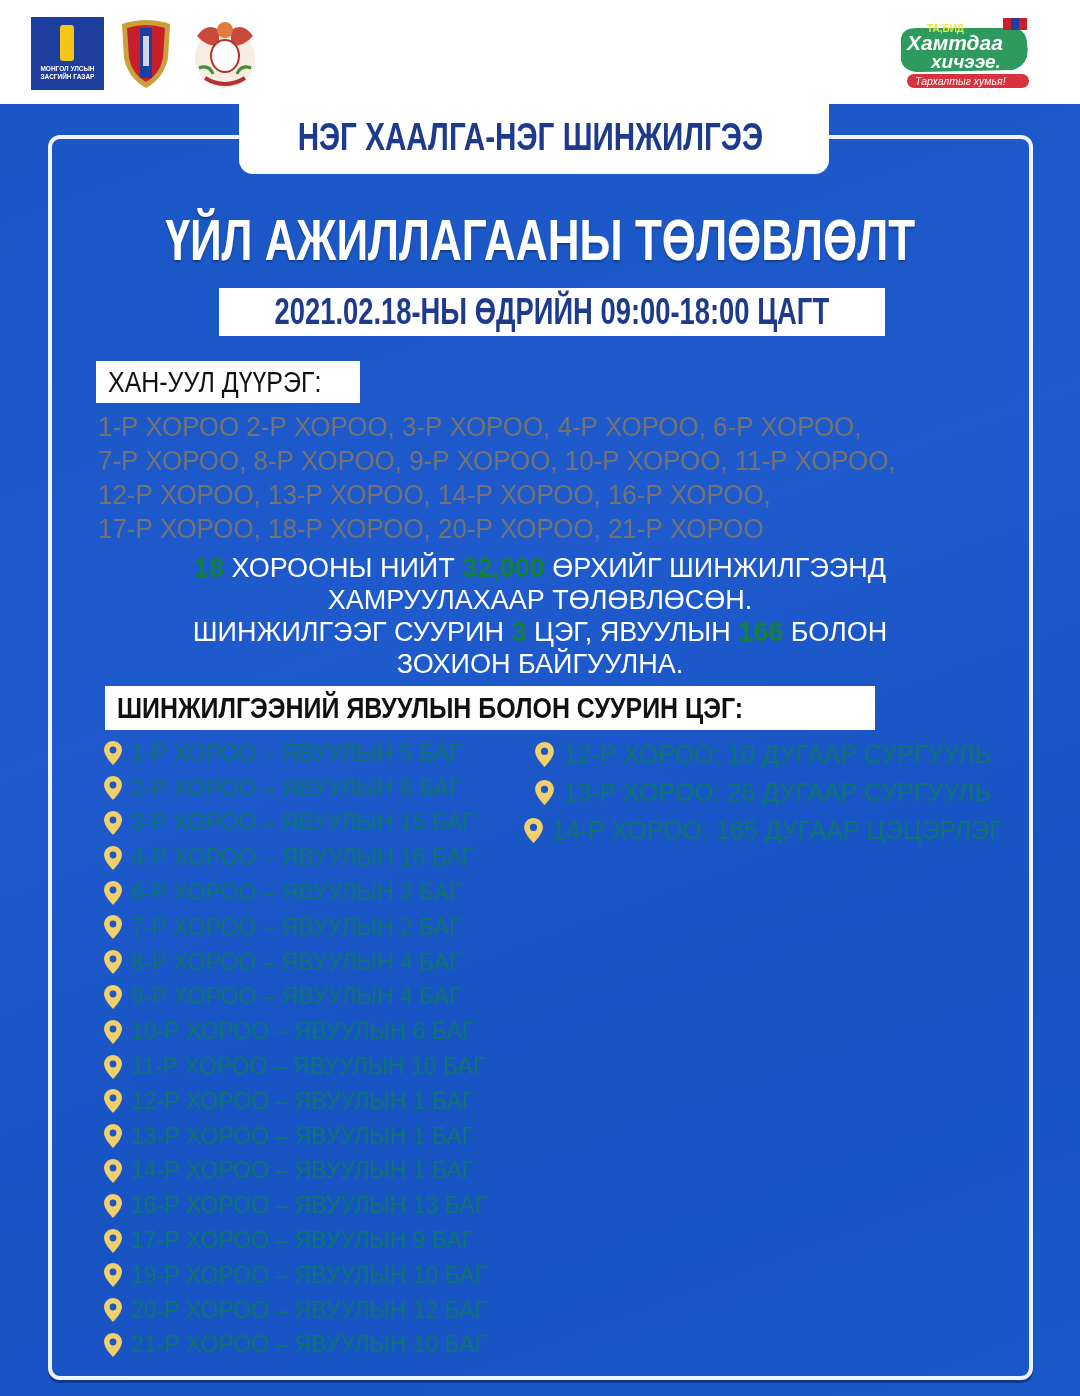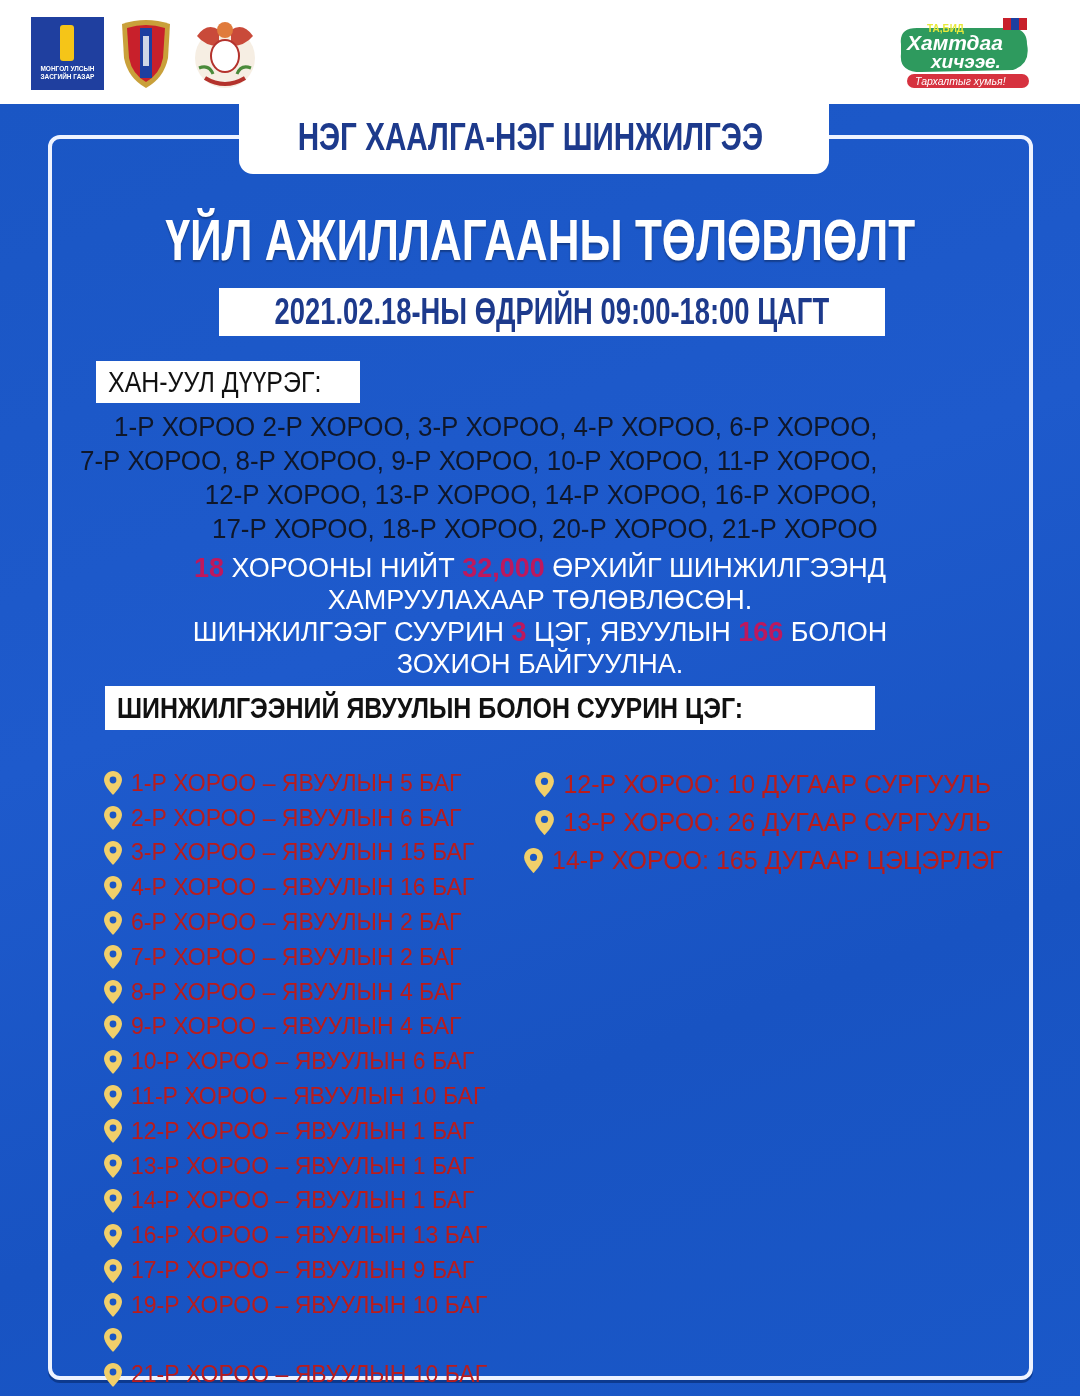--- a/index.html
+++ b/index.html
@@ -27,25 +27,25 @@
   .headline span { display:inline-block; transform:scaleX(0.76); text-shadow:0 2px 2px rgba(0,0,0,.3); }
   .date-box { position:absolute; left:219px; top:288px; width:666px; height:48px; background:#fff;
               display:flex; align-items:center; justify-content:center; }
   .date-box span { color:#1d3a8c; font-weight:bold; font-size:36px; transform:scaleX(0.76); white-space:nowrap; display:inline-block; }
   .label-box { position:absolute; background:#fff; display:flex; align-items:center; color:#111;
                font-size:29px; white-space:nowrap; }
   .district-label { left:96px; top:361px; width:264px; height:42px; }
   .district-label span { display:inline-block; transform:scaleX(0.86); transform-origin:left; margin-left:12px; }
   .points-label { left:105px; top:686px; width:770px; height:44px; }
   .points-label span { display:inline-block; transform:scaleX(0.86); transform-origin:left; margin-left:12px; font-weight:bold; }
-  .khoroo-lines { position:absolute; left:80px; top:410px; color:#0f172a; font-size:27px; line-height:34px;text-align:right; }
+  .khoroo-lines { position:absolute; left:98px; top:410px; color:#737373; font-size:27px; line-height:34px; }
   .khoroo-lines div { white-space:nowrap; transform:scaleX(0.96); transform-origin:left; }
   .summary { position:absolute; left:0; width:1080px; top:552px; text-align:center; color:#fff; font-size:27px; line-height:32px; }
-  .summary .hl { color:#be185d; font-weight:bold; }
-  .list { position:absolute; color:#b91c1c; font-size:23px;margin-top:30px; }
+  .summary .hl { color:#15803d; font-weight:bold; }
+  .list { position:absolute; color:#0f766e; font-size:23px; }
   .list-left { left:104px; top:736px; }
   .list-right { left:524px; top:735px; font-size:25px; }
   .item { display:flex; align-items:center; height:34.8px; white-space:nowrap; }
   .list-right .item { height:38px;justify-content:center; }
   .pin { width:18px; height:24px; margin-right:9px; flex:none; }
   .list-right .pin { width:19px; height:25px; }
 </style>
 </head>
 <body>
 
@@ -235,20 +235,21 @@
     <path d="M9 0 C4 0 0 4 0 9 C0 15 9 24 9 24 C9 24 18 15 18 9 C18 4 14 0 9 0Z" fill="#f1cf6a"></path>
     <circle cx="9" cy="9" r="3.4" fill="#1a56c4"></circle>
   </svg>
 <span>19-Р ХОРОО – ЯВУУЛЫН 10 БАГ</span>
     </div>
     <div class="item">
   <svg class="pin" viewBox="0 0 18 24">
     <path d="M9 0 C4 0 0 4 0 9 C0 15 9 24 9 24 C9 24 18 15 18 9 C18 4 14 0 9 0Z" fill="#f1cf6a"></path>
     <circle cx="9" cy="9" r="3.4" fill="#1a56c4"></circle>
   </svg>
+<span>20-Р ХОРОО – ЯВУУЛЫН 12 БАГ</span>
     </div>
     <div class="item">
   <svg class="pin" viewBox="0 0 18 24">
     <path d="M9 0 C4 0 0 4 0 9 C0 15 9 24 9 24 C9 24 18 15 18 9 C18 4 14 0 9 0Z" fill="#f1cf6a"></path>
     <circle cx="9" cy="9" r="3.4" fill="#1a56c4"></circle>
   </svg>
 <span>21-Р ХОРОО – ЯВУУЛЫН 10 БАГ</span>
     </div>
   </div>
 <div class="list list-right" id="fixed-list">

